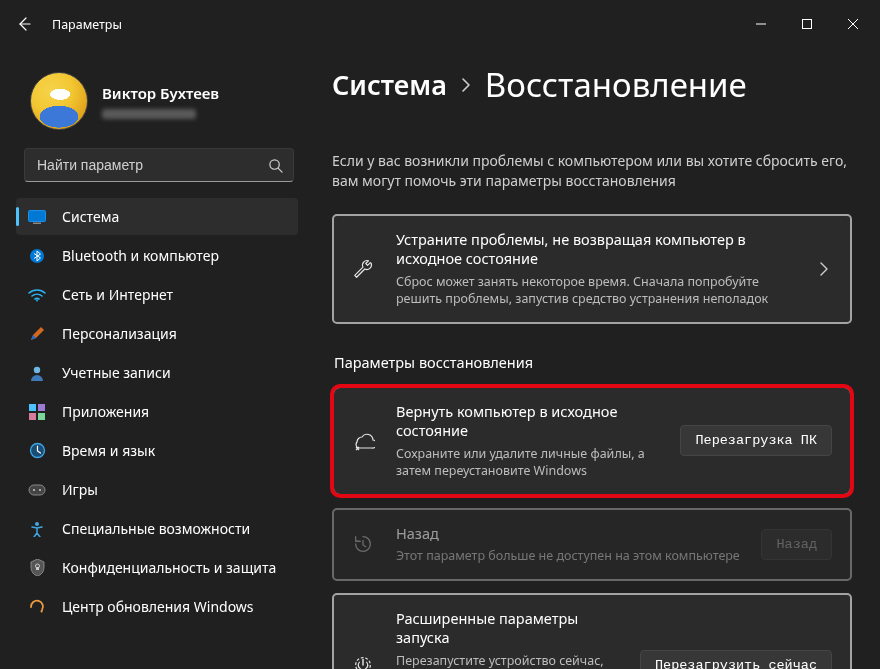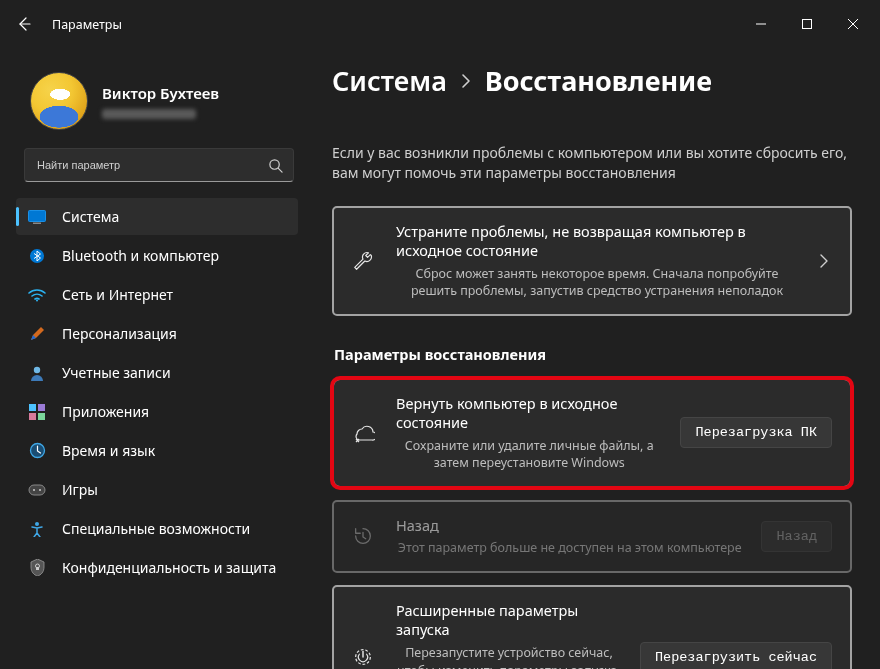--- a/index.html
+++ b/index.html
@@ -63,21 +63,21 @@
     background: #2d2d2d;
     border: 1px solid #3a3a3a;
     border-bottom: 1.5px solid #9a9a9a;
     border-radius: 4px;
     padding: 0 10px;
     gap: 8px;
     color: #cfcfcf;
   }
   .search input {
     flex: 1; background: transparent; border: 0; outline: 0;
-    color: #fff; font-size: 11px;
+    color: #fff; font-size: 14px;
   }
   .search input::placeholder { color: #cfcfcf; }
   .nav { display: flex; flex-direction: column; gap: 2px; margin-top: 6px; padding-right: 4px;}
   .nav-item {
     display: flex; align-items: center; gap: 16px;
     height: 37px; padding: 0 12px 0 12px;
     border-radius: 4px;
     font-size: 14px;
   }
   .nav-item.selected { background: #2d2d2d; position: relative;}
@@ -86,51 +86,51 @@
     background:#4cc2ff; border-radius: 2px;
   }
   .nav-ico { width: 18px; height: 18px; display:flex; align-items:center; justify-content:center; }
   .main {
     flex: 1;
     padding: 14px 28px 0 22px;
     overflow: hidden;
   }
   .breadcrumb { display:flex; align-items:center; gap: 14px; margin-bottom: 14px; flex-wrap:wrap;}
   .crumb-parent { font-size: 27px; font-weight: 600; }
-  .crumb-current { font-size: 27px; font-weight: 700; }
+  .crumb-current { font-size: 33px; font-weight: 400; }
   .crumb-sep { color:#cfcfcf; }
   .desc {
     color: #cfcfcf; font-size: 14px; line-height: 1.45;
     margin-bottom: 22px;
     max-width: 520px;
     margin-top: 44px;
   }
   .card {
     background: #2b2b2b;
     border: 2px solid #a3a3a3;
     border-radius: 5px;
     padding: 14px 18px 14px 14px;
     display: flex; align-items: center; gap: 18px;
     margin-bottom: 12px;
   }
   .card.disabled { opacity: .55; }
   .card-ico { width: 30px; display:flex; justify-content:center; color:#e6e6e6; flex-shrink:0;}
   .card-text { flex:1; }
   .card-title { font-size: 14.5px; color:#fff; line-height:1.35; }
-  .card-sub { font-size: 12.5px; color:#bdbdbd; margin-top: 4px; line-height:1.4;text-align:center; }
+  .card-sub { font-size: 12.5px; color:#bdbdbd; margin-top: 4px; line-height:1.4; }
   .card-action {
     background: #373737; border: 1px solid #454545;
     border-radius: 4px; padding: 7px 14px;
     font-size: 13.5px; color:#fff;
     white-space: nowrap;
     font-family: Liberation Mono, monospace;
   }
   .card.disabled .card-action { color:#999; }
   .chevron { color:#cfcfcf; padding:0 4px;}
-  .section-title { font-size: 14.5px; font-weight: 700; margin: 28px 0 14px 2px; }
+  .section-title { font-size: 14.5px; font-weight: 400; margin: 28px 0 14px 2px; }
   .highlight {
     outline: 4px solid #e30613;
     outline-offset: -2px;
     border-radius: 8px;
   }
   svg { display:block; }
 </style>
 </head>
 <body>
 
@@ -274,20 +274,29 @@
       <div class="nav-item">
         <span class="nav-ico">
             <svg width="15" height="17">
               <path d="M7.5 0L14 3v5c0 5-3 8-6.5 9C4 16 1 13 1 8V3z" fill="#555" stroke="#999" stroke-width="0.8"></path>
               <circle cx="7.5" cy="7" r="2" fill="none" stroke="#ccc" stroke-width="1"></circle>
               <rect x="6" y="8" width="3" height="3" fill="#ccc"></rect>
             </svg>
           </span>
         <span>Конфиденциальность и защита</span>
       </div>
+      <div class="nav-item">
+        <span class="nav-ico">
+            <svg width="16" height="16">
+              <path d="M2 8a6 6 0 1111 3" stroke="#e89b3f" stroke-width="1.8" fill="none" stroke-linecap="round"></path>
+              <path d="M13 14l1-3-3 1z" fill="#e89b3f"></path>
+            </svg>
+          </span>
+        <span>Центр обновления Windows</span>
+      </div>
     </nav>
   </aside>
 
   <main class="main">
     <div class="breadcrumb">
       <span class="crumb-parent">Система</span>
       <span class="crumb-sep">
         <svg width="10" height="16" viewBox="0 0 10 16">
             <path d="M2 2l6 6-6 6" stroke="#cfcfcf" stroke-width="1.6" fill="none" stroke-linecap="round" stroke-linejoin="round"></path>
           </svg>

